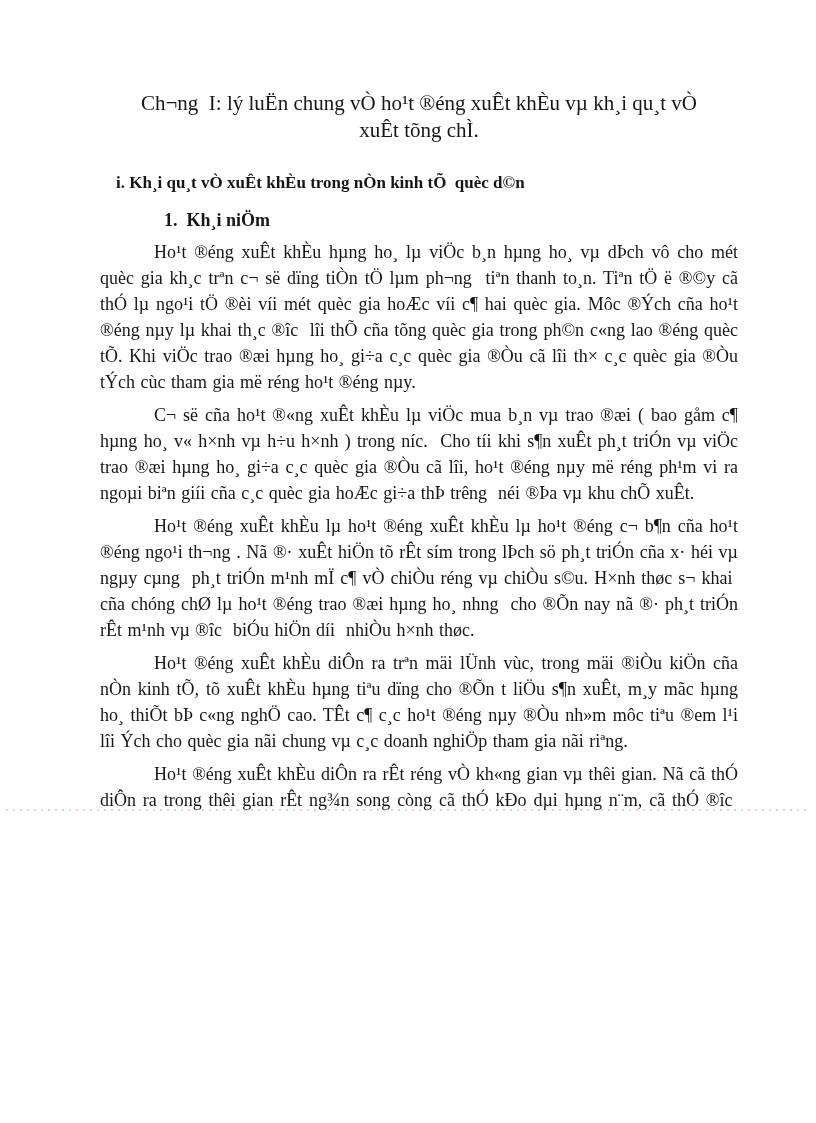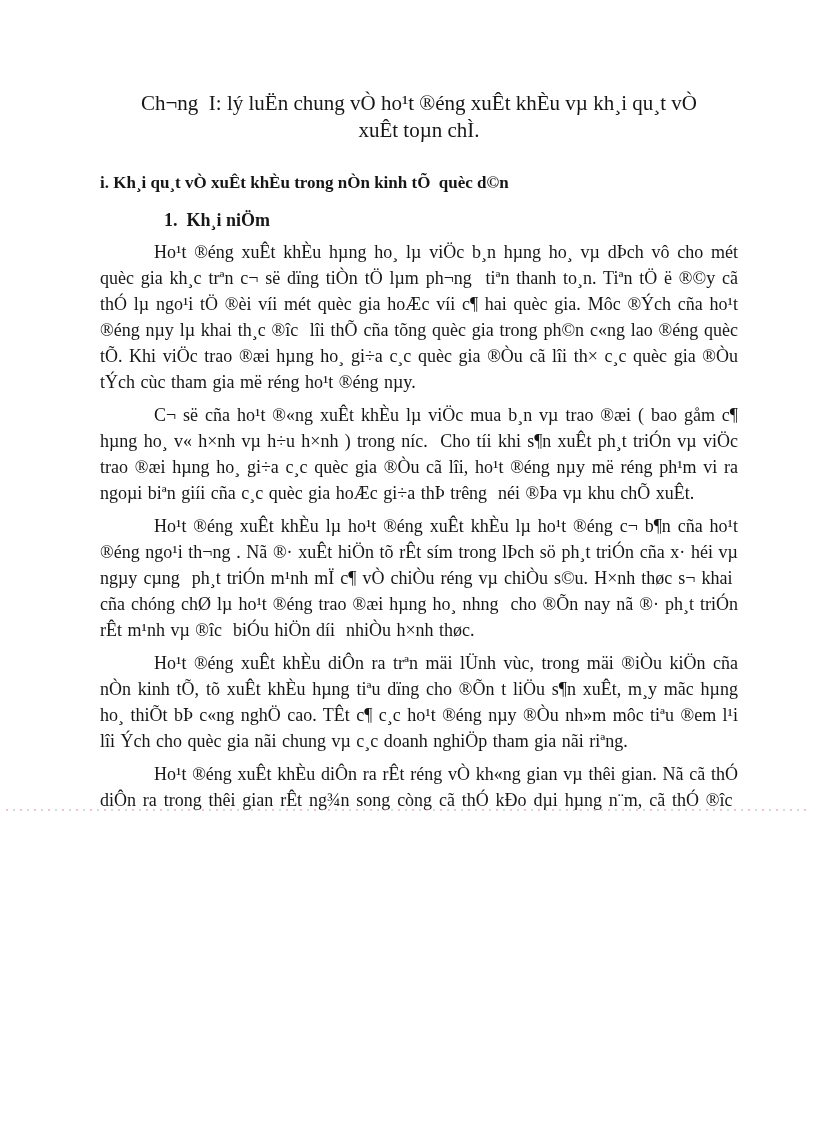--- a/index.html
+++ b/index.html
@@ -25,21 +25,21 @@
   .chapter-title {
     text-align: center;
     font-size: 21px;
     line-height: 27px;
     margin: 0 0 28px 0;
   }
   .section-i {
     font-weight: bold;
     font-size: 17px;
     line-height: 22px;
-    margin: 0 0 10px 0;
+    margin: 0 0 10px 16px;
   }
   .h-num1 {
     font-weight: bold;
     font-size: 18px;
     line-height: 23px;
     margin: 15px 0 7px 64px;
   }
   p.body-para {
     font-size: 18px;
     line-height: 26px;
@@ -75,21 +75,21 @@
   }
 </style>
 </head>
 <body>
 
 <div class="page">
   <div class="content">
 
     <div class="chapter-title">
       <div>Ch¬ng&nbsp; I: lý luËn chung vÒ ho¹t ®éng xuÊt khÈu vµ kh¸i qu¸t vÒ</div>
-      <div>xuÊt toµn chÌ.</div>
+      <div>xuÊt tõng chÌ.</div>
     </div>
 
     <div class="section-i">i. Kh¸i qu¸t vÒ xuÊt khÈu trong nÒn kinh tÕ&nbsp; quèc d©n</div>
 
     <div class="h-num1">1.&nbsp; Kh¸i niÖm</div>
 
     <p class="body-para">Ho¹t ®éng xuÊt khÈu hµng ho¸ lµ viÖc b¸n hµng ho¸ vµ dÞch vô cho mét quèc gia kh¸c trªn c¬ së dïng tiÒn tÖ lµm ph¬ng&nbsp; tiªn thanh to¸n. Tiªn tÖ ë ®©y cã thÓ lµ ngo¹i tÖ ®èi víi mét quèc gia hoÆc víi c¶ hai quèc gia. Môc ®Ých cña ho¹t ®éng nµy lµ khai th¸c ®îc&nbsp; lîi thÕ cña tõng quèc gia trong ph©n c«ng lao ®éng quèc tÕ. Khi viÖc trao ®æi hµng ho¸ gi÷a c¸c quèc gia ®Òu cã lîi th× c¸c quèc gia ®Òu tÝch cùc tham gia më réng ho¹t ®éng nµy.</p>
     <p class="body-para">C¬ së cña ho¹t ®«ng xuÊt khÈu lµ viÖc mua b¸n vµ trao ®æi ( bao gåm c¶ hµng ho¸ v« h×nh vµ h÷u h×nh ) trong níc.&nbsp; Cho tíi khi s¶n xuÊt ph¸t triÓn vµ viÖc trao ®æi hµng ho¸ gi÷a c¸c quèc gia ®Òu cã lîi, ho¹t ®éng nµy më réng ph¹m vi ra ngoµi biªn giíi cña c¸c quèc gia hoÆc gi÷a thÞ trêng&nbsp; néi ®Þa vµ khu chÕ xuÊt.</p>
     <p class="body-para">Ho¹t ®éng xuÊt khÈu lµ ho¹t ®éng xuÊt khÈu lµ ho¹t ®éng c¬ b¶n cña ho¹t ®éng ngo¹i th¬ng . Nã ®· xuÊt hiÖn tõ rÊt sím trong lÞch sö ph¸t triÓn cña x· héi vµ ngµy cµng&nbsp; ph¸t triÓn m¹nh mÏ c¶ vÒ chiÒu réng vµ chiÒu s©u. H×nh thøc s¬ khai&nbsp; cña chóng chØ lµ ho¹t ®éng trao ®æi hµng ho¸ nhng&nbsp; cho ®Õn nay nã ®· ph¸t triÓn rÊt m¹nh vµ ®îc&nbsp; biÓu hiÖn díi&nbsp; nhiÒu h×nh thøc.</p>
     <p class="body-para">Ho¹t ®éng xuÊt khÈu diÔn ra trªn mäi lÜnh vùc, trong mäi ®iÒu kiÖn cña nÒn kinh tÕ, tõ xuÊt khÈu hµng tiªu dïng cho ®Õn t liÖu s¶n xuÊt, m¸y mãc hµng ho¸ thiÕt bÞ c«ng nghÖ cao. TÊt c¶ c¸c ho¹t ®éng nµy ®Òu nh»m môc tiªu ®em l¹i lîi Ých cho quèc gia nãi chung vµ c¸c doanh nghiÖp tham gia nãi riªng.</p>

